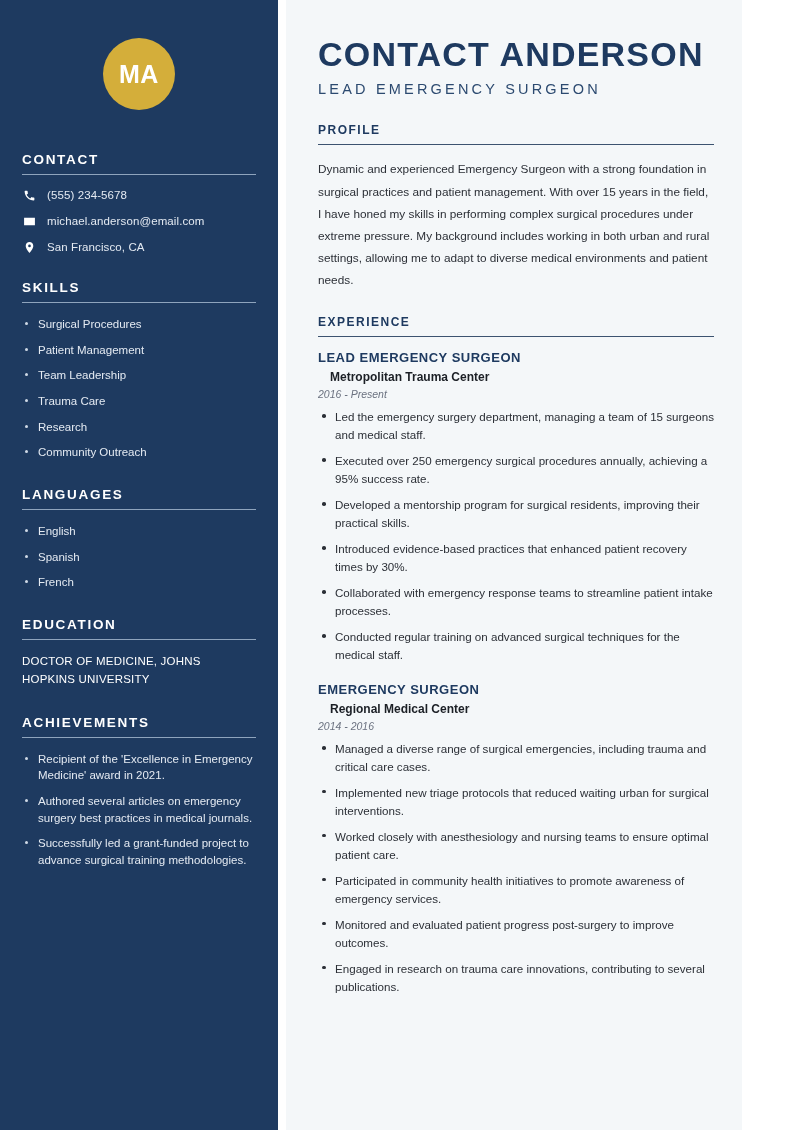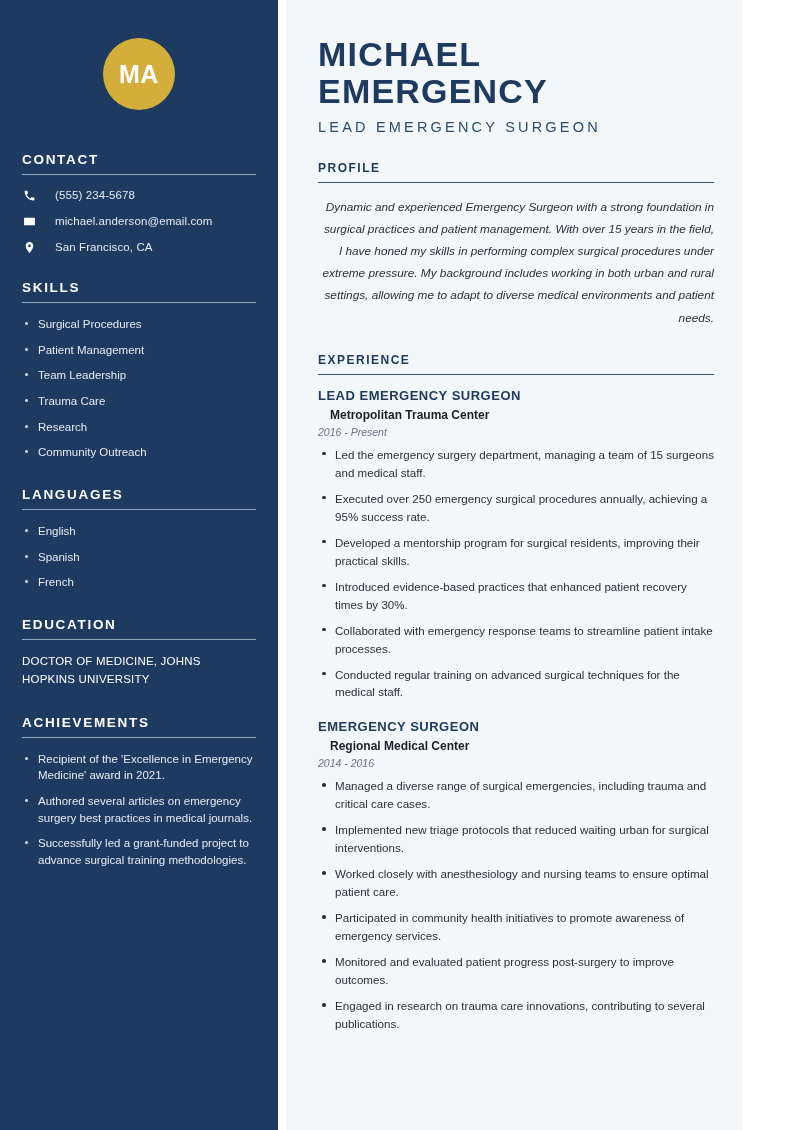--- a/index.html
+++ b/index.html
@@ -27,21 +27,21 @@
     color:#ffffff; font-size:25px; font-weight:bold; letter-spacing:0.5px;
   }
   .side-section { margin-bottom:26px; }
   .side-heading {
     font-size:13.5px; font-weight:bold; letter-spacing:1.7px;
     color:#ffffff; text-transform:uppercase;
     padding-bottom:7px;
   }
   .side-rule { height:1px; background:#8fa4bd; margin-bottom:13px; }
 
-  .contact-row { display:flex; align-items:center; gap:19px; margin-bottom:12px;text-align:center; }
+  .contact-row { display:flex; align-items:center; gap:11px; margin-bottom:12px;text-align:center; }
   .contact-row .ico { width:14px; height:14px; flex:0 0 14px; display:flex; align-items:center; justify-content:center; }
   .contact-row .ico svg { width:13px; height:13px; fill:#ffffff; }
   .contact-text { font-size:11.5px; color:#e4eaf2; letter-spacing:0.1px; }
 
   ul.side-list { list-style:none; }
   ul.side-list li {
     position:relative; padding-left:16px; margin-bottom:9px;
     font-size:11.5px; color:#e4eaf2; line-height:1.45;
   }
   ul.side-list li:before {
@@ -65,21 +65,21 @@
   .role {
     font-size:14.5px; letter-spacing:3.2px; color:#2c4a70;
     margin-top:8px; margin-bottom:26px; text-transform:uppercase;
   }
   .main-heading {
     font-size:12px; font-weight:bold; letter-spacing:1.5px;
     color:#1e3a60; text-transform:uppercase; padding-bottom:7px;
   }
   .main-rule { height:1px; background:#3c5370; margin-bottom:13px; }
   .profile-text {
-    font-size:11.8px; color:#2b2f36; line-height:1.88; text-align:right;font-style:italic;
+    font-size:11.8px; color:#2b2f36; line-height:1.88; text-align:left;
   }
   .section-block { margin-bottom:24px; }
 
   .job { margin-bottom:18px; }
   .job-title {
     font-size:13px; font-weight:bold; letter-spacing:0.5px;
     color:#1e3a60; text-transform:uppercase; margin-bottom:5px;
   }
   .job-company { font-size:12px; font-weight:bold; color:#1b1f25; margin-bottom:4px;padding-left:12px; }
   .job-dates { font-size:10.5px; font-style:italic; color:#6b7280; margin-bottom:8px; }
@@ -176,21 +176,21 @@
         <li>Successfully led a grant-funded project to advance surgical training methodologies.</li>
       </ul>
     </section>
 
   </aside>
 
   <div class="gap"></div>
 
   <main class="main">
 
-    <h1 class="name">MICHAEL EMERGENCY</h1>
+    <h1 class="name">CONTACT ANDERSON</h1>
     <div class="role">LEAD EMERGENCY SURGEON</div>
 
     <section class="section-block">
       <div class="main-heading">PROFILE</div>
       <div class="main-rule"></div>
       <p class="profile-text">Dynamic and experienced Emergency Surgeon with a strong foundation in surgical practices and patient management. With over 15 years in the field, I have honed my skills in performing complex surgical procedures under extreme pressure. My background includes working in both urban and rural settings, allowing me to adapt to diverse medical environments and patient needs.</p>
     </section>
 
     <section class="section-block">
       <div class="main-heading">EXPERIENCE</div>

